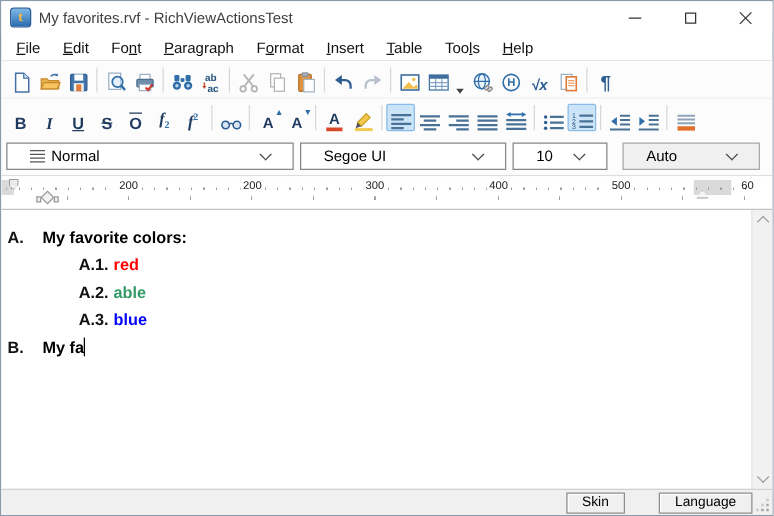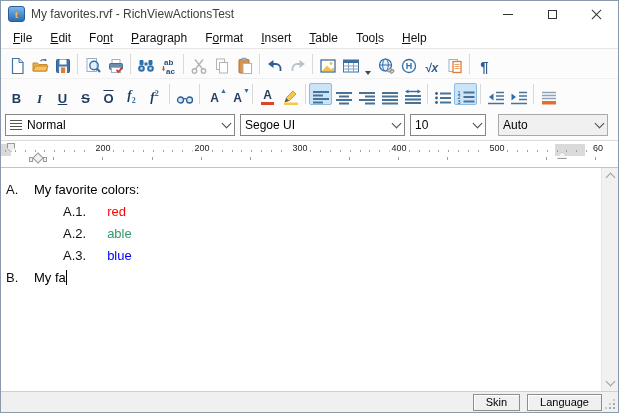--- a/index.html
+++ b/index.html
@@ -37,21 +37,21 @@
   .aup,.adn { font-size:12px; font-weight:bold; color:#1f3a5f; position:relative; }
   .aup small,.adn small { position:absolute; top:-4px; right:-8px; font-size:7px; color:#2f6ea8; }
   .fc { display:flex; flex-direction:column; align-items:center; }
   .fc .ltr { font-size:12px; }
   .fc .bar { width:13px; height:3px; margin-top:1px; }
   .pilcrow { font-size:15px; font-weight:bold; color:#2f5e93; }
   .dd-arrow { width:0; height:0; border-left:3.5px solid transparent; border-right:3.5px solid transparent; border-top:4px solid #444; }
 
   
   .comborow { height:32px; display:flex; align-items:center; padding:0 4px; background:#fcfcfc; border-bottom:1px solid #dcdcdc; flex:0 0 auto; }
-  .combo { height:22px; border:1px solid #868686; background:#fff; display:flex; align-items:center; font-size:12px; padding:0 4px; color:#000; }
+  .combo { height:22px; border:1px solid #868686; background:#fff; display:flex; align-items:center; font-size:12px; padding:0 18px; color:#000; }
   .combo .chev { width:7px; height:7px; border-right:1.4px solid #4a4a4a; border-bottom:1.4px solid #4a4a4a; transform:rotate(45deg); margin-left:auto; margin-top:-3px; }
   .c-style { width:230px; margin-right:5px; }
   .c-font  { width:165px; margin-right:5px; }
   .c-size  { width:76px; }
   .c-zoom  { width:110px; margin-left:12px; background:#f0f0f0; border-color:#a9a9a9; }
   .styleicon { display:inline-block; width:12px; margin-right:5px; }
   .styleicon i { display:block; height:1px; background:#555; margin:2px 0; }
 
   
   .ruler { height:27px; position:relative; background:#fff; border-bottom:1px solid #c4c4c4; flex:0 0 auto; overflow:hidden; }
@@ -68,34 +68,34 @@
   .m-left { position:absolute; left:28px; top:12px; width:18px; height:12px; }
   .m-left .dia { position:absolute; left:5px; top:1px; width:8px; height:8px; background:#f2f2f2; border:1px solid #9a9a9a; transform:rotate(45deg); }
   .m-left .wl,.m-left .wr { position:absolute; top:3.5px; width:4px; height:5px; background:#f2f2f2; border:1px solid #9a9a9a; }
   .m-left .wl { left:0; } .m-left .wr { right:0; }
   .m-right { position:absolute; left:556px; top:11px; width:10px; height:7px; background:#f5f5f5; border:1px solid #9a9a9a;
              clip-path:polygon(50% 0,100% 100%,0 100%); }
 
   
   .doc { flex:1 1 auto; position:relative; background:#fff; font-size:13px; overflow:hidden; }
   .doc-inner { padding-top:11px; }
-  .dline { height:22px; line-height:22px; white-space:pre; }
+  .dline { height:22px; line-height:22px; white-space:pre;font-weight:bold; }
   .lvl0 { margin-left:5px; } .lvl0 .mk { display:inline-block; width:28px; }
-  .lvl1 { margin-left:62px; } .lvl1 .mk { margin-right:21px; }
+  .lvl1 { margin-left:62px; } .lvl1 .mk { margin-right:4px; }
   .caret { display:inline-block; width:1px; height:15px; background:#000; vertical-align:-3px; }
 
   
   .vscroll { position:absolute; right:0; top:0; bottom:0; width:17px; background:#f1f1f1; border-left:1px solid #e6e6e6; }
   .sb-up,.sb-dn { position:absolute; left:5px; width:7px; height:7px; }
   .sb-up { top:6px; border-top:1.6px solid #9d9d9d; border-left:1.6px solid #9d9d9d; transform:rotate(45deg); }
   .sb-dn { bottom:6px; border-bottom:1.6px solid #9d9d9d; border-right:1.6px solid #9d9d9d; transform:rotate(45deg); }
 
   
   .statusbar { height:21px; background:#f0f0f0; border-top:1px solid #d0d0d0; display:flex; align-items:center; justify-content:flex-end; gap:7px; padding-right:16px; flex:0 0 auto; position:relative; }
-  .sbtn { height:17px; padding:0 12px; background:#f0f0f0; border:1px solid #8e8e8e; box-shadow:inset 1px 1px 0 #fff; font-size:11px; display:flex; align-items:center; color:#000; }
+  .sbtn { height:17px; padding:0 12px; background:#f0f0f0; border:1px solid #8e8e8e; box-shadow:inset 1px 1px 0 #fff; font-size:11px; display:flex; align-items:center; color:#000;margin-left:20px; }
   .grip { position:absolute; right:3px; bottom:3px; width:2px; height:2px; background:#a8a8a8; box-shadow:-4px 0 #a8a8a8, 0 -4px #a8a8a8, -8px 0 #c9c9c9, 0 -8px #c9c9c9, -4px -4px #c9c9c9; }
 
   svg { display:block; }
 </style>
 </head>
 <body>
 
 <div class="window">
 
   <div class="titlebar">

